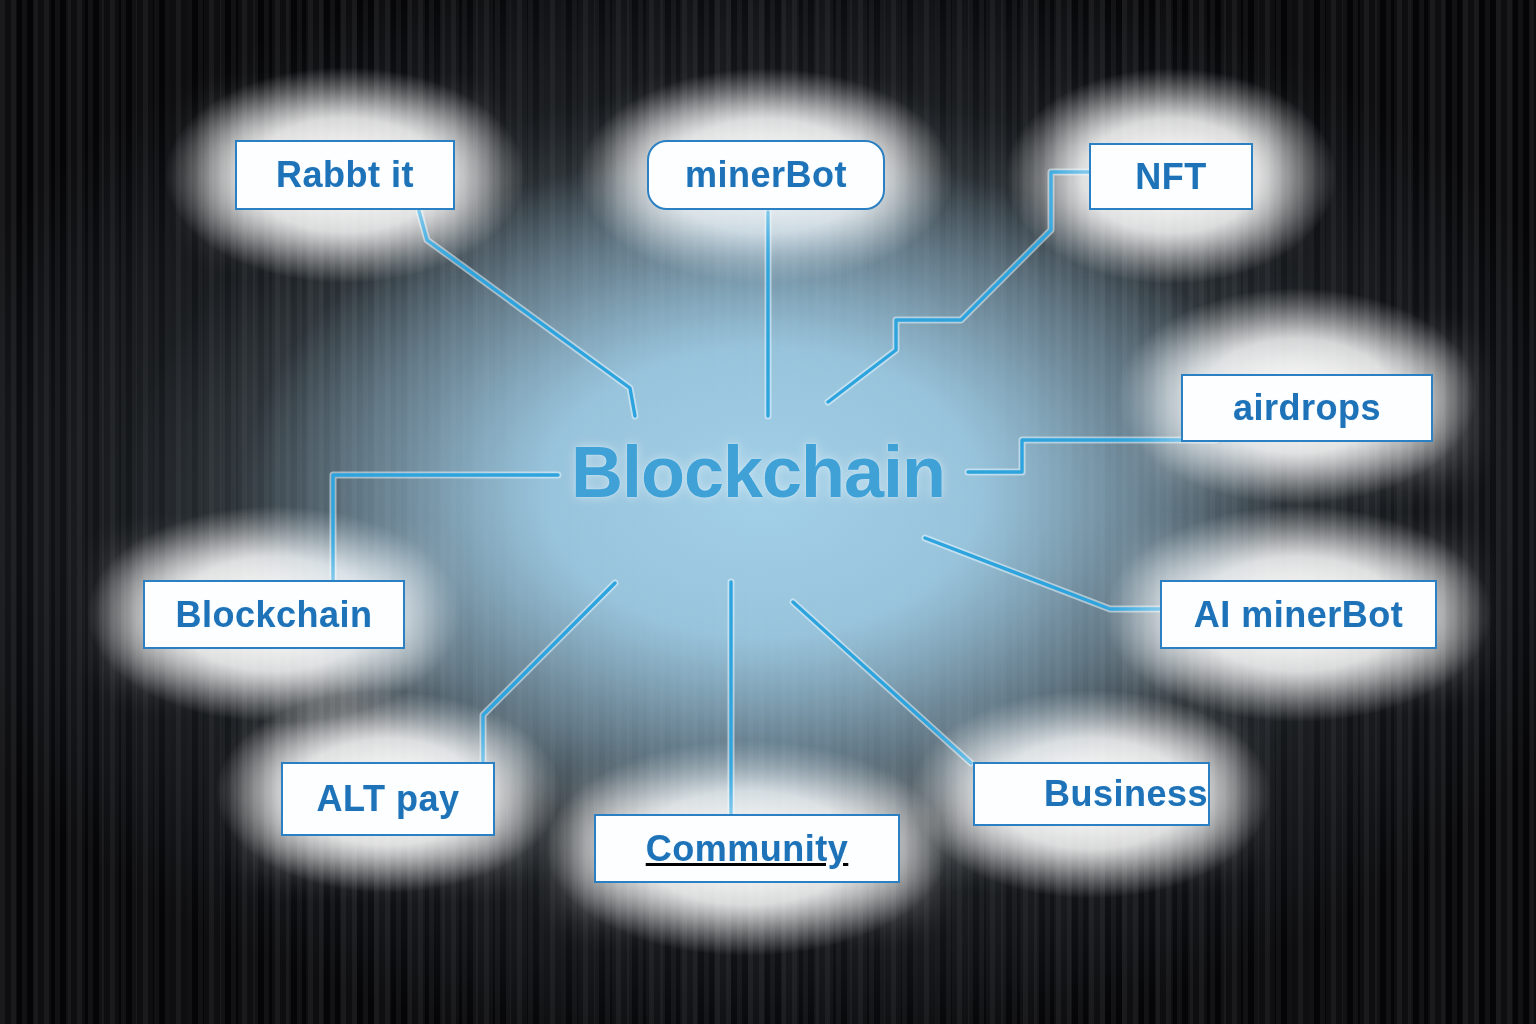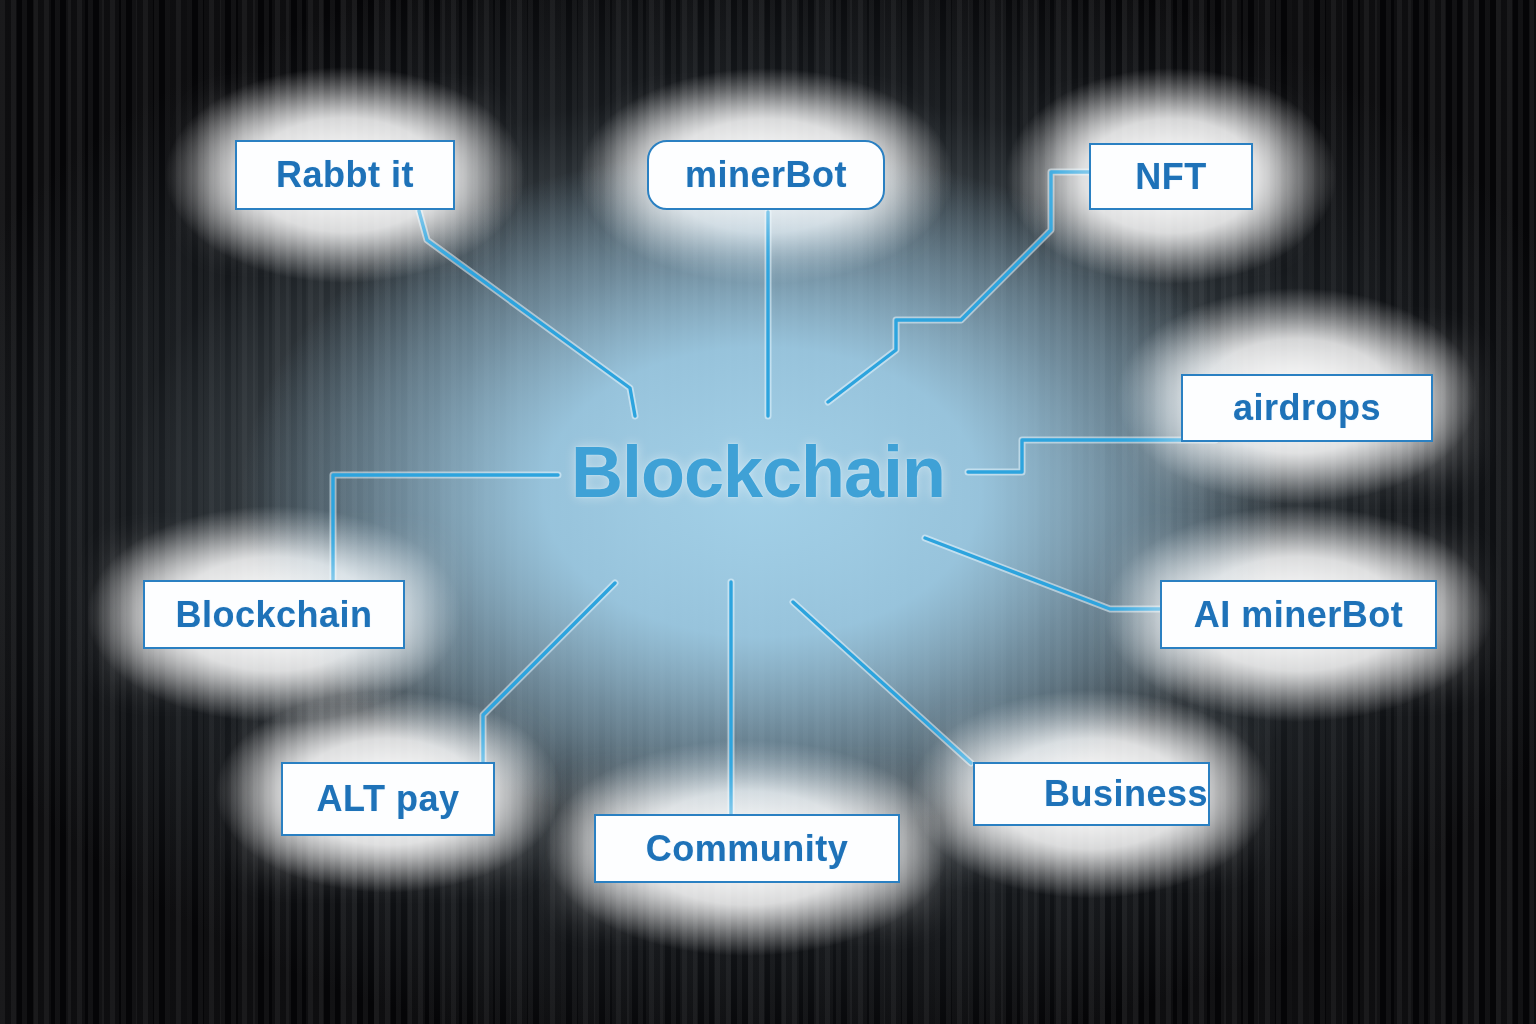--- a/index.html
+++ b/index.html
@@ -75,21 +75,21 @@
     white-space: nowrap;
     text-shadow: 0 0 1px rgba(150,200,235,0.6);
   }
 
   .node-rabbt-it   { left: 235px;  top: 140px; width: 220px; height: 70px; }
   .node-minerbot   { left: 647px;  top: 140px; width: 238px; height: 70px; border-radius: 20px; }
   .node-nft        { left: 1089px; top: 143px; width: 164px; height: 67px; }
   .node-airdrops   { left: 1181px; top: 374px; width: 252px; height: 68px; text-align: center; }
   .node-ai-altseting { left: 1160px; top: 580px; width: 277px; height: 69px; }
   .node-business   { left: 973px;  top: 762px; width: 237px; height: 64px; justify-content: flex-end; }
-  .node-community  { left: 594px;  top: 814px; width: 306px; height: 69px; }
+  .node-community  { left: 594px;  top: 814px; width: 306px; height: 69px; text-decoration: underline; }
   .node-alt-pay    { left: 281px;  top: 762px; width: 214px; height: 74px; }
   .node-setwallet  { left: 143px;  top: 580px; width: 262px; height: 69px; }
 
   
   .center {
     position: absolute;
     left: 758px;
     top: 436px;
     transform: translateX(-50%);
     text-align: left;

